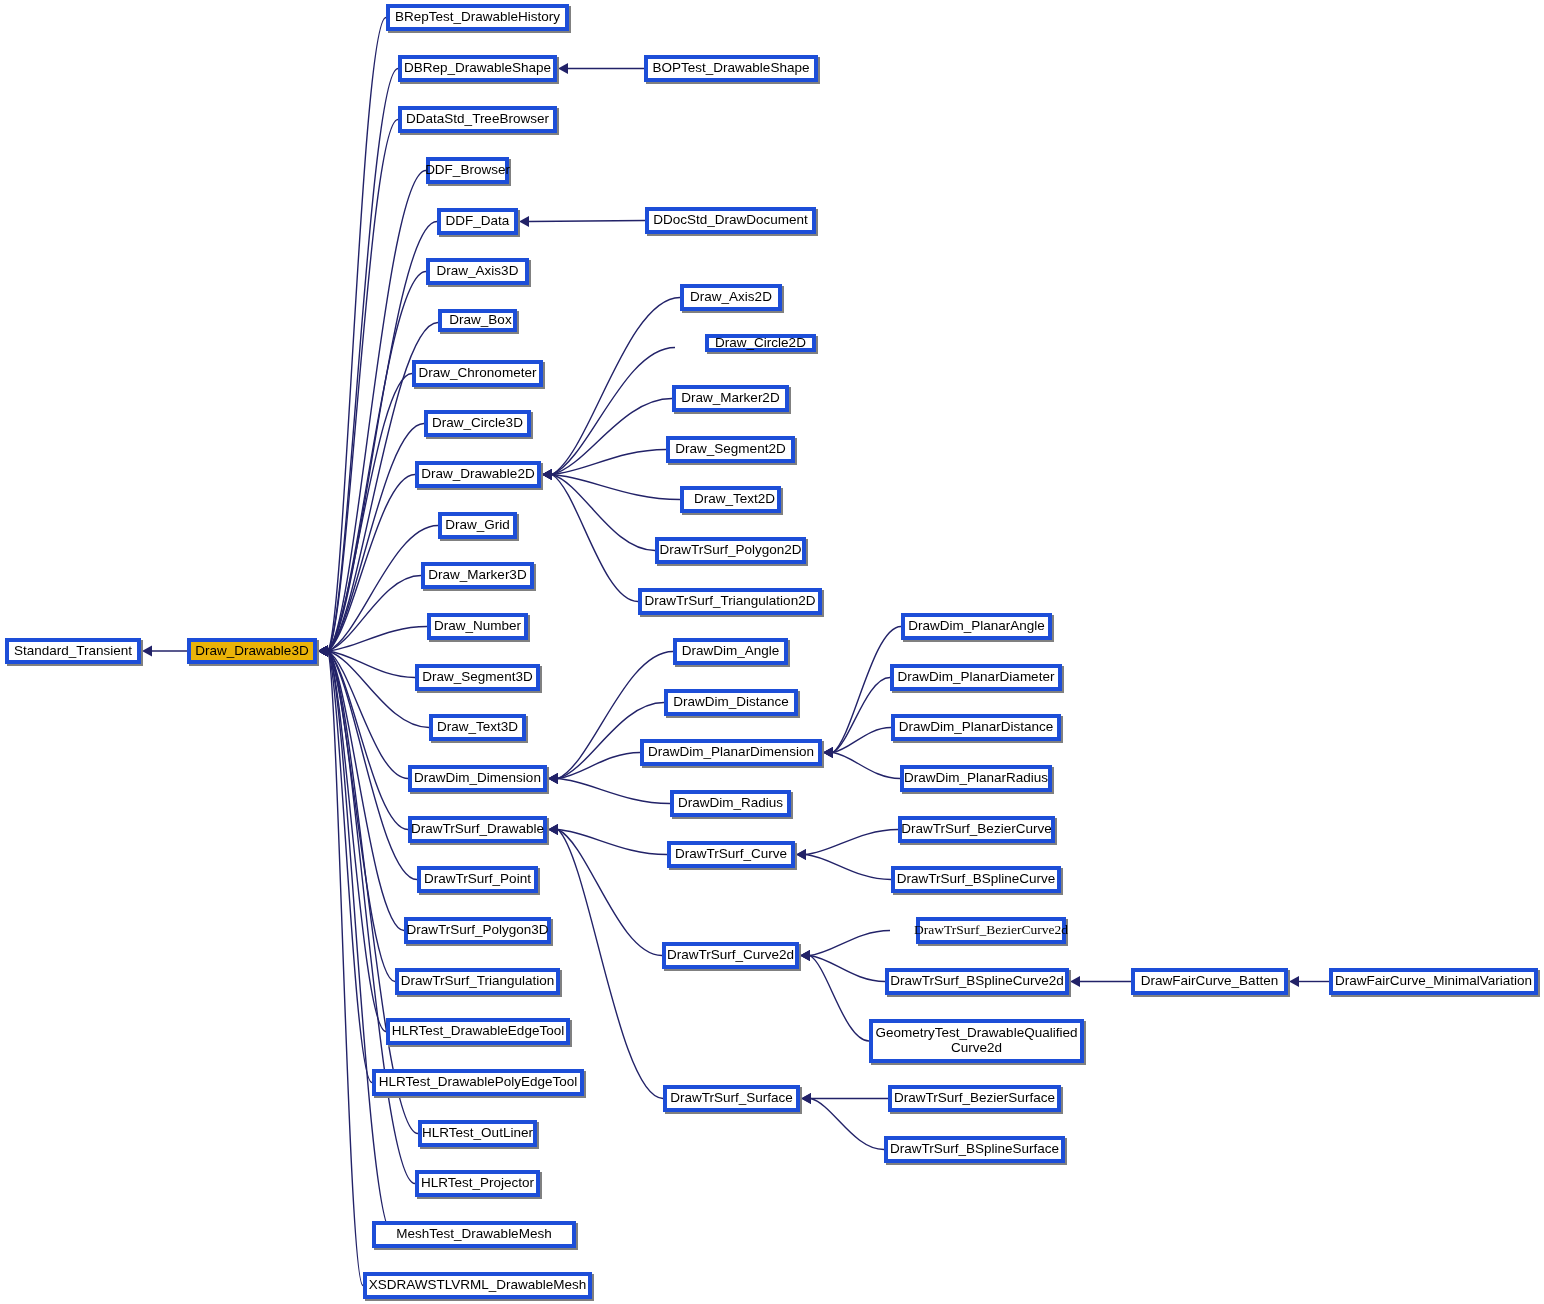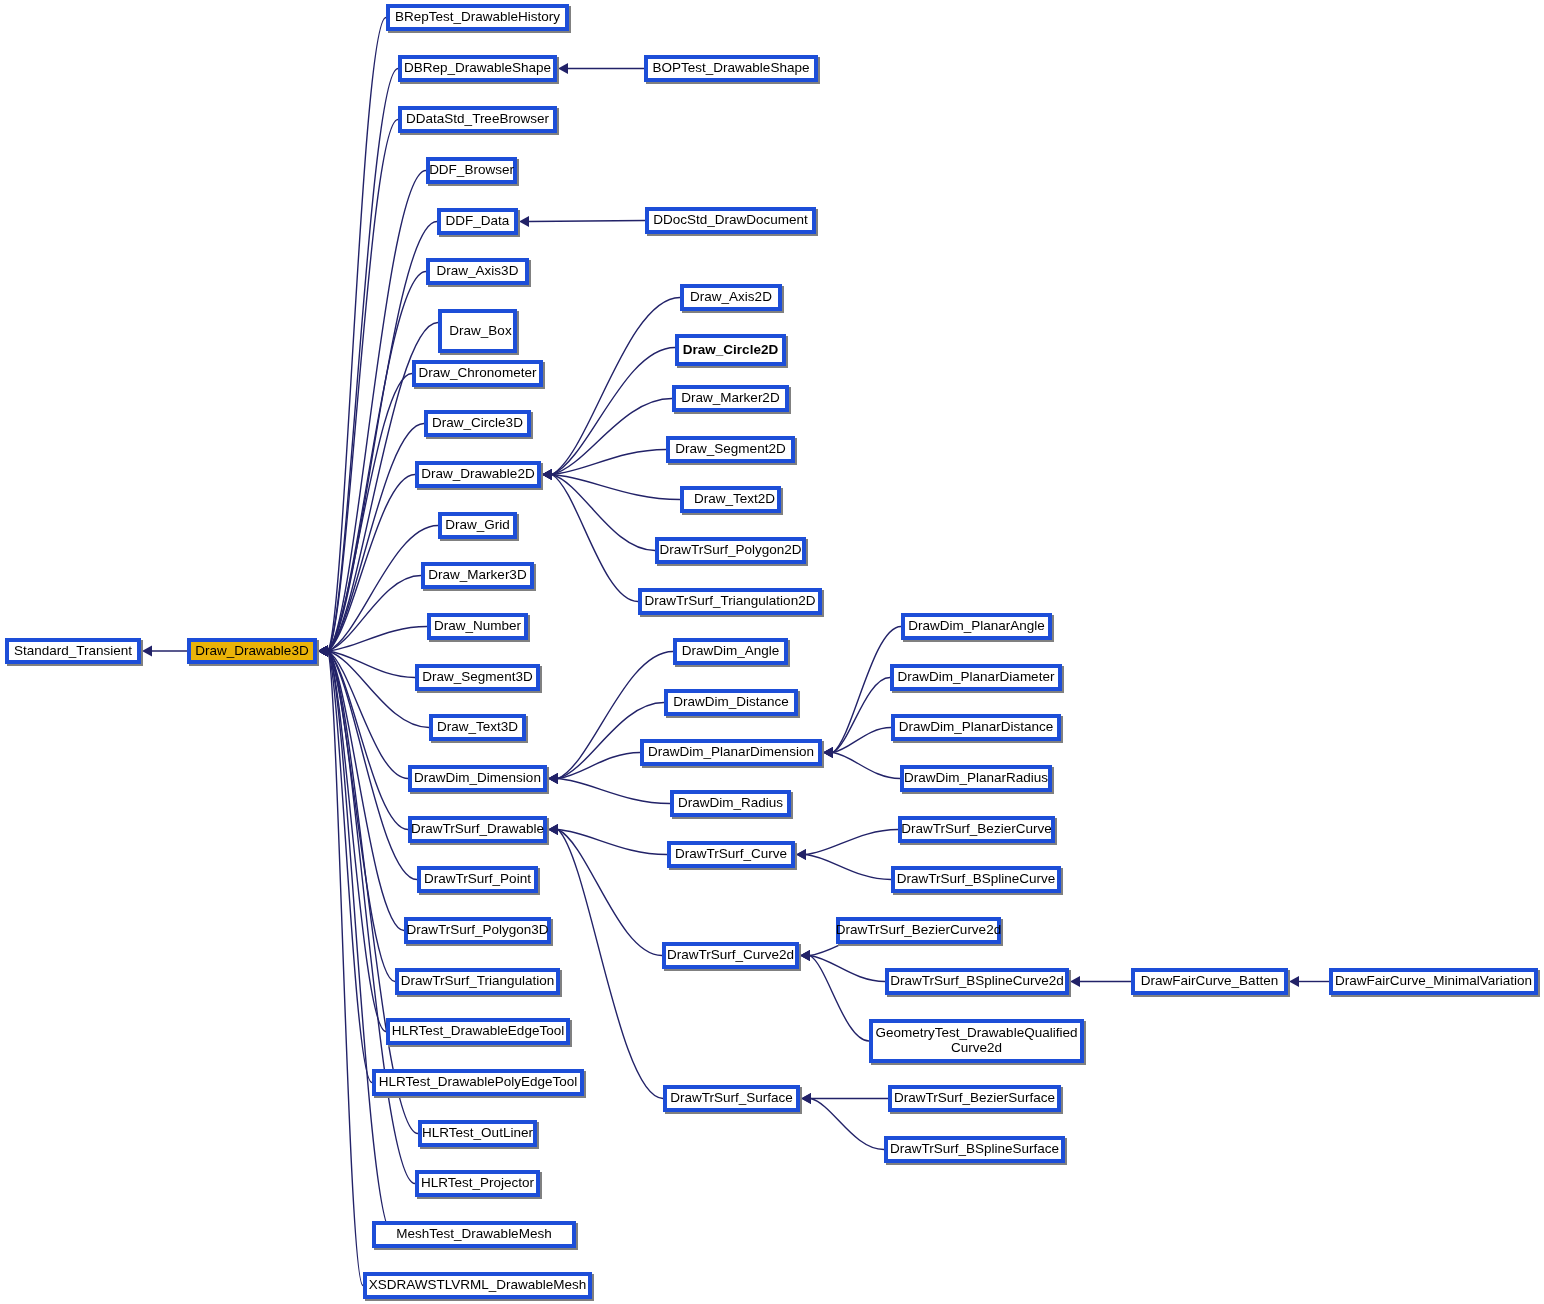--- a/index.html
+++ b/index.html
@@ -140,24 +140,24 @@
       <polygon points="801,1098.5 811,1093 811,1104" fill="#222268"></polygon>
       <path d="M 884 1149.5 C 853.34 1149.5, 832.9 1104.62, 811 1098.5" fill="none" stroke="#222268" stroke-width="1.4"></path>
       <polygon points="801,1098.5 811,1093 811,1104" fill="#222268"></polygon>
     </svg>
   <div id="node-layer">
       <div class="node" style="left: 5px; top: 638px; width: 136px; height: 26px;">Standard_Transient</div>
       <div class="node highlight" style="left: 187px; top: 638px; width: 130px; height: 26px;">Draw_Drawable3D</div>
       <div class="node" style="left: 386px; top: 4px; width: 183px; height: 27px;">BRepTest_DrawableHistory</div>
       <div class="node" style="left: 398px; top: 55px; width: 159px; height: 27px;">DBRep_DrawableShape</div>
       <div class="node" style="left: 398px; top: 106px; width: 159px; height: 27px;">DDataStd_TreeBrowser</div>
-      <div class="node" style="left: 426px; top: 157px; width: 91px; height: 27px;">DDF_Browser</div>
+      <div class="node" style="left: 426px; top: 157px; width: 83px; height: 27px;">DDF_Browser</div>
       <div class="node" style="left: 437px; top: 208px; width: 81px; height: 27px;">DDF_Data</div>
       <div class="node" style="left: 426px; top: 258px; width: 103px; height: 27px;">Draw_Axis3D</div>
-      <div class="node" style="left: 438px; top: 309px; width: 79px; height: 44px; padding-left: 6px;">Draw_Box</div>
+      <div class="node" style="left: 438px; top: 309px; width: 79px; height: 23px; padding-left: 6px;">Draw_Box</div>
       <div class="node" style="left: 412px; top: 360px; width: 131px; height: 27px;">Draw_Chronometer</div>
       <div class="node" style="left: 424px; top: 410px; width: 107px; height: 27px;">Draw_Circle3D</div>
       <div class="node" style="left: 415px; top: 461px; width: 126px; height: 27px;">Draw_Drawable2D</div>
       <div class="node" style="left: 438px; top: 512px; width: 79px; height: 27px;">Draw_Grid</div>
       <div class="node" style="left: 421px; top: 562px; width: 113px; height: 27px;">Draw_Marker3D</div>
       <div class="node" style="left: 427px; top: 613px; width: 101px; height: 27px;">Draw_Number</div>
       <div class="node" style="left: 415px; top: 664px; width: 125px; height: 27px;">Draw_Segment3D</div>
       <div class="node" style="left: 429px; top: 714px; width: 97px; height: 27px;">Draw_Text3D</div>
       <div class="node" style="left: 408px; top: 765px; width: 139px; height: 27px;">DrawDim_Dimension</div>
       <div class="node" style="left: 408px; top: 816px; width: 139px; height: 27px;">DrawTrSurf_Drawable</div>
@@ -166,39 +166,39 @@
       <div class="node" style="left: 395px; top: 968px; width: 165px; height: 27px;">DrawTrSurf_Triangulation</div>
       <div class="node" style="left: 386px; top: 1018px; width: 184px; height: 27px;">HLRTest_DrawableEdgeTool</div>
       <div class="node" style="left: 372px; top: 1069px; width: 212px; height: 27px;">HLRTest_DrawablePolyEdgeTool</div>
       <div class="node" style="left: 418px; top: 1120px; width: 119px; height: 27px;">HLRTest_OutLiner</div>
       <div class="node" style="left: 415px; top: 1170px; width: 125px; height: 27px;">HLRTest_Projector</div>
       <div class="node" style="left: 372px; top: 1221px; width: 204px; height: 27px;">MeshTest_DrawableMesh</div>
       <div class="node" style="left: 363px; top: 1272px; width: 229px; height: 27px;">XSDRAWSTLVRML_DrawableMesh</div>
       <div class="node" style="left: 644px; top: 55px; width: 174px; height: 27px;">BOPTest_DrawableShape</div>
       <div class="node" style="left: 645px; top: 207px; width: 171px; height: 27px;">DDocStd_DrawDocument</div>
       <div class="node" style="left: 680px; top: 284px; width: 102px; height: 27px;">Draw_Axis2D</div>
-      <div class="node" style="left: 675px; top: 334px; width: 111px; height: 32px; font-weight: bold;">Draw_Circle2D</div>
+      <div class="node" style="left: 705px; top: 334px; width: 111px; height: 18px;">Draw_Circle2D</div>
       <div class="node" style="left: 672px; top: 385px; width: 117px; height: 27px;">Draw_Marker2D</div>
       <div class="node" style="left: 666px; top: 436px; width: 129px; height: 27px;">Draw_Segment2D</div>
       <div class="node" style="left: 680px; top: 486px; width: 101px; height: 27px; padding-left: 8px;">Draw_Text2D</div>
       <div class="node" style="left: 655px; top: 537px; width: 151px; height: 27px;">DrawTrSurf_Polygon2D</div>
       <div class="node" style="left: 638px; top: 588px; width: 184px; height: 27px;">DrawTrSurf_Triangulation2D</div>
       <div class="node" style="left: 673px; top: 638px; width: 115px; height: 27px;">DrawDim_Angle</div>
       <div class="node" style="left: 664px; top: 689px; width: 134px; height: 27px;">DrawDim_Distance</div>
       <div class="node" style="left: 640px; top: 739px; width: 182px; height: 27px;">DrawDim_PlanarDimension</div>
       <div class="node" style="left: 670px; top: 790px; width: 121px; height: 27px;">DrawDim_Radius</div>
       <div class="node" style="left: 901px; top: 613px; width: 151px; height: 27px;">DrawDim_PlanarAngle</div>
       <div class="node" style="left: 890px; top: 664px; width: 172px; height: 27px;">DrawDim_PlanarDiameter</div>
       <div class="node" style="left: 891px; top: 714px; width: 170px; height: 27px;">DrawDim_PlanarDistance</div>
       <div class="node" style="left: 900px; top: 765px; width: 152px; height: 27px;">DrawDim_PlanarRadius</div>
       <div class="node" style="left: 667px; top: 841px; width: 128px; height: 27px;">DrawTrSurf_Curve</div>
       <div class="node" style="left: 898px; top: 816px; width: 157px; height: 27px;">DrawTrSurf_BezierCurve</div>
       <div class="node" style="left: 891px; top: 866px; width: 170px; height: 27px;">DrawTrSurf_BSplineCurve</div>
       <div class="node" style="left: 662px; top: 942px; width: 137px; height: 27px;">DrawTrSurf_Curve2d</div>
-      <div class="node" style="left: 836px; top: 917px; width: 165px; height: 27px;">DrawTrSurf_BezierCurve2d</div>
+      <div class="node" style="left: 916px; top: 917px; width: 150px; height: 27px; font-family: Liberation Serif, serif;">DrawTrSurf_BezierCurve2d</div>
       <div class="node" style="left: 885px; top: 968px; width: 184px; height: 27px;">DrawTrSurf_BSplineCurve2d</div>
       <div class="node two-line" style="left: 869px; top: 1019px; width: 215px; height: 44px;">GeometryTest_DrawableQualified Curve2d</div>
       <div class="node" style="left: 1131px; top: 968px; width: 157px; height: 27px;">DrawFairCurve_Batten</div>
       <div class="node" style="left: 1329px; top: 968px; width: 209px; height: 27px;">DrawFairCurve_MinimalVariation</div>
       <div class="node" style="left: 663px; top: 1085px; width: 137px; height: 27px;">DrawTrSurf_Surface</div>
       <div class="node" style="left: 888px; top: 1085px; width: 173px; height: 27px;">DrawTrSurf_BezierSurface</div>
       <div class="node" style="left: 884px; top: 1136px; width: 181px; height: 27px;">DrawTrSurf_BSplineSurface</div>
     </div>
 </div>
 

